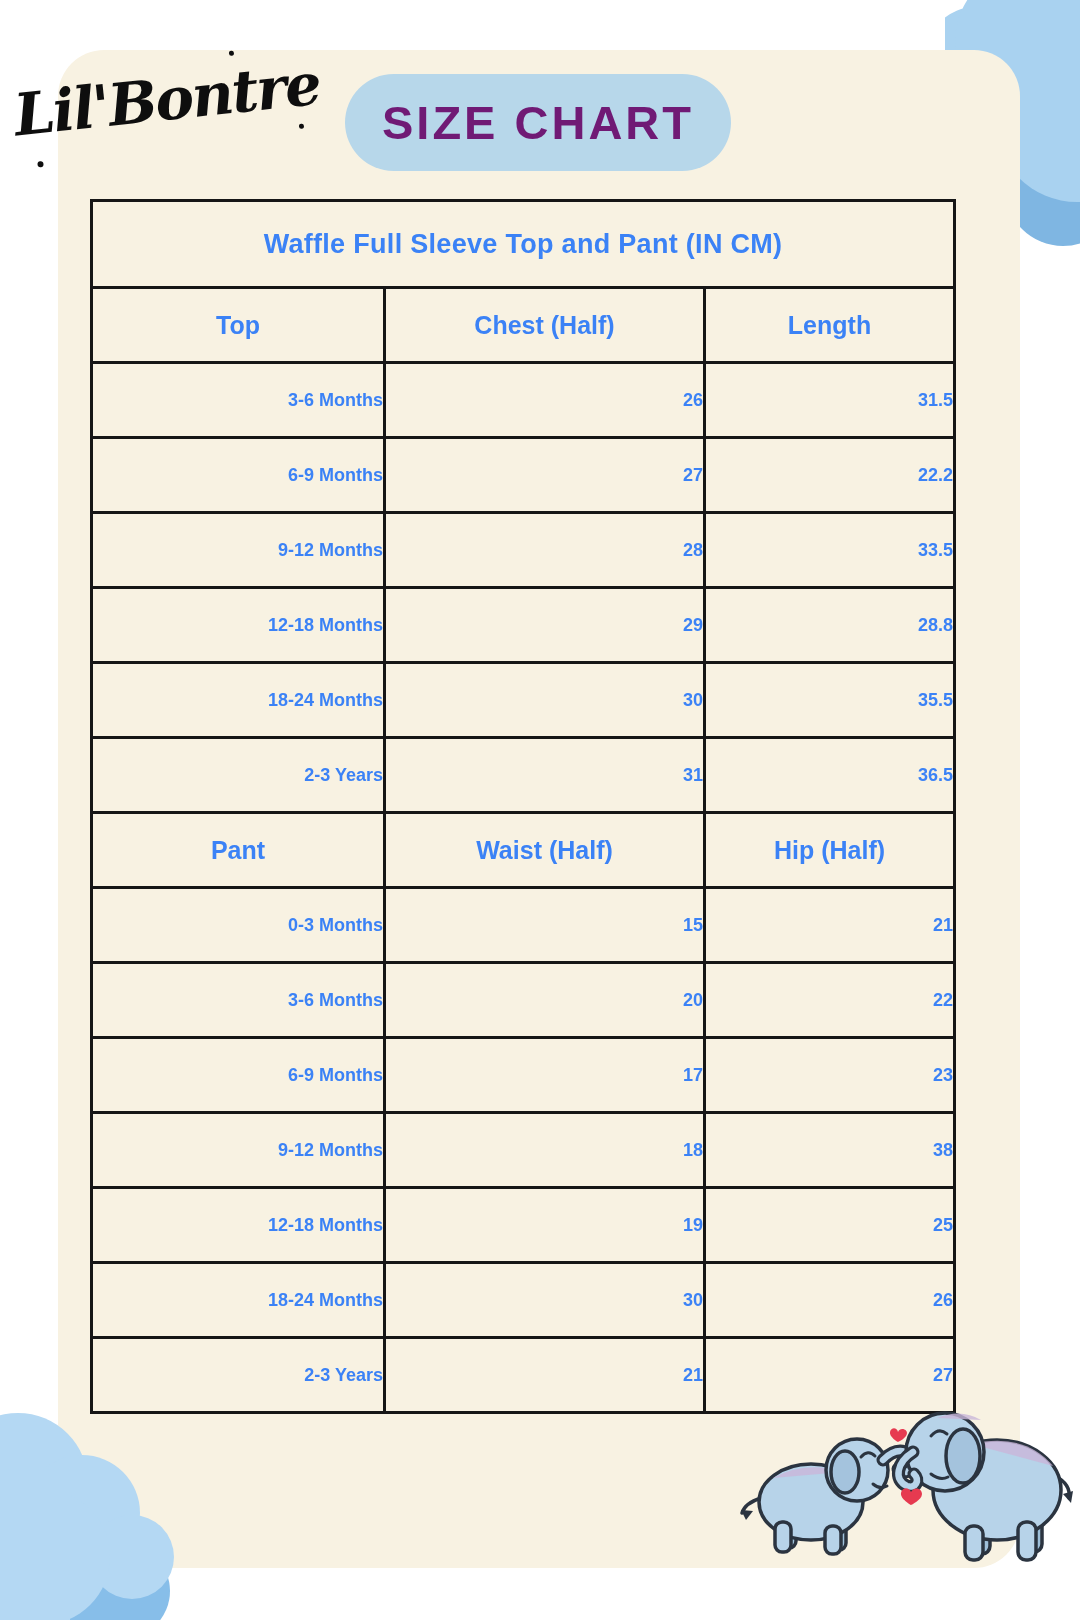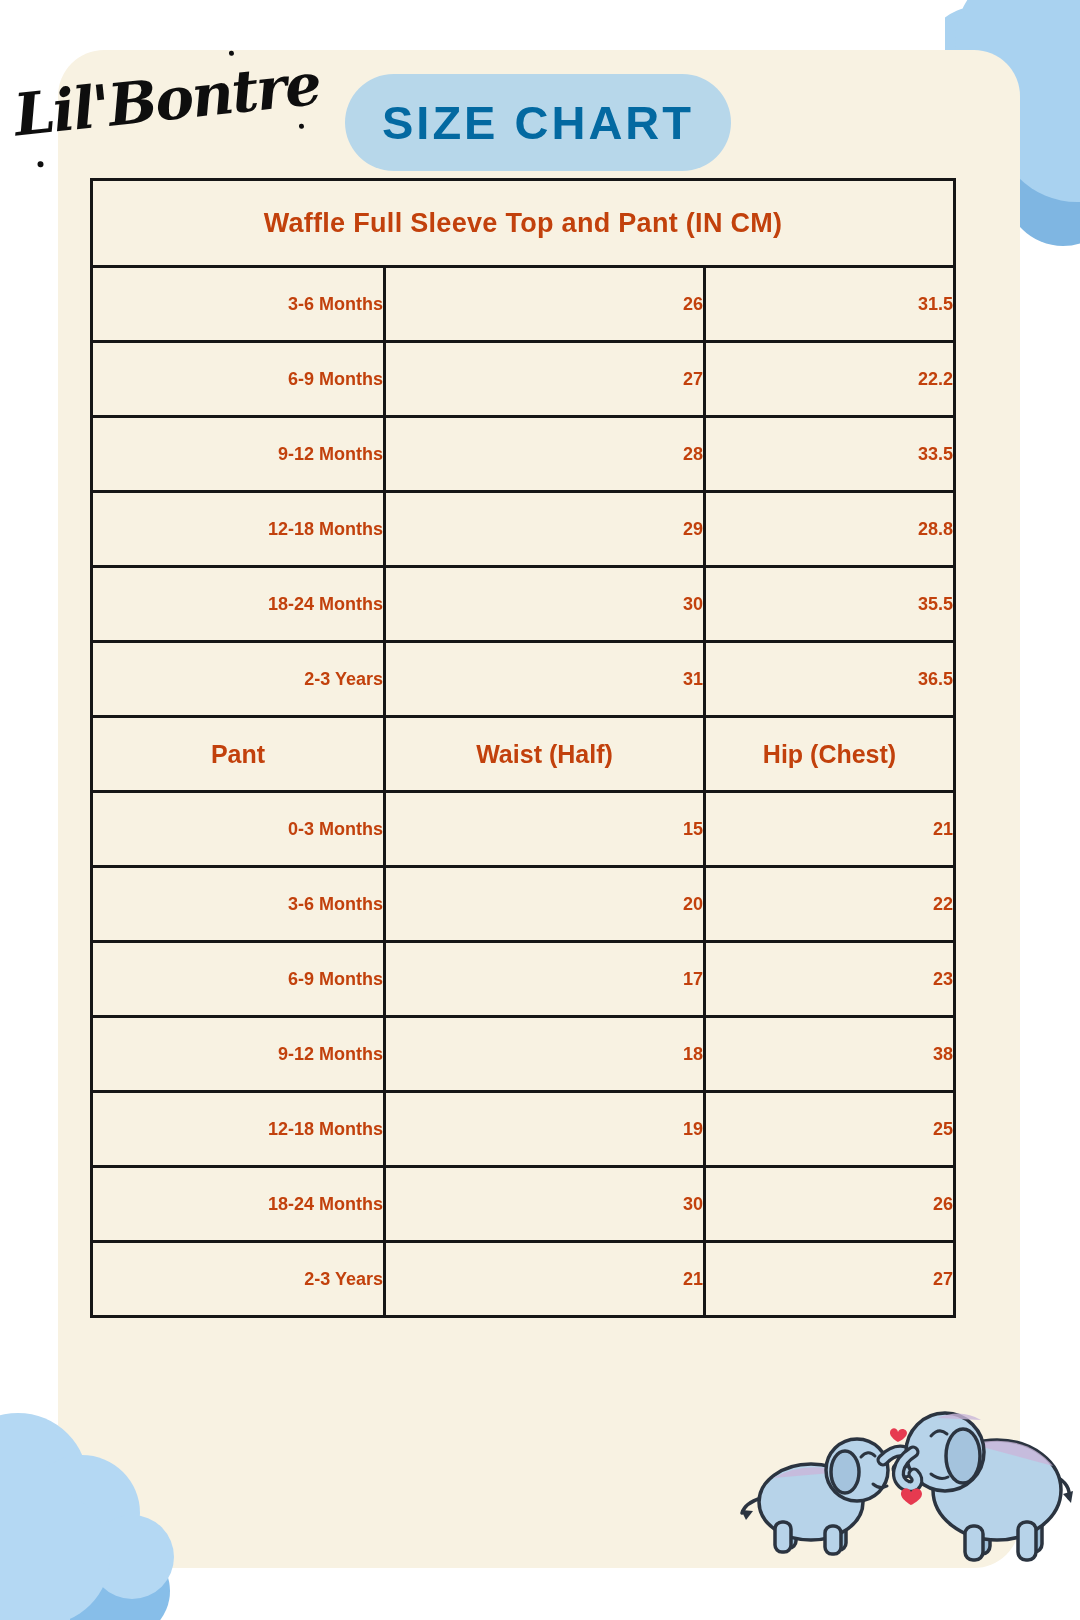--- a/index.html
+++ b/index.html
@@ -16,25 +16,25 @@
   .logo{
     position:absolute;left:14px;top:30px;width:300px;height:150px;z-index:3;
     font-family:"DejaVu Serif",serif;font-style:italic;font-weight:bold;
     font-size:58px;color:#0e0e0e;transform:rotate(-6deg);letter-spacing:-2px;
     line-height:140px;text-align:center;
   }
   .ink-dot{position:absolute;background:#0e0e0e;border-radius:50%;}
   .badge{
     position:absolute;left:345px;top:74px;width:386px;height:97px;z-index:2;
     background:#b7d7ea;border-radius:50px;display:flex;align-items:center;justify-content:center;
-    color:#0369a1;font-weight:bold;font-size:47px;letter-spacing:3px;
+    color:#701a75;font-weight:bold;font-size:47px;letter-spacing:3px;
   }
   table.size-chart{
-    position:absolute;left:90px;top:178px;width:863px;z-index:2;
-    border-collapse:collapse;table-layout:fixed;color:#c2410c;border-radius:24px;
+    position:absolute;left:90px;top:199px;width:863px;z-index:2;
+    border-collapse:collapse;table-layout:fixed;color:#3b82f6;border-radius:24px;
   }
   table.size-chart td{
     border:3px solid #161616;text-align:center;vertical-align:middle;
     font-weight:bold;padding:0;
   }
   col.c1{width:293px;} col.c2{width:320px;} col.c3{width:250px;}
   tr.row-title td{height:84px;font-size:27px;letter-spacing:.3px;}
   tr.row-head td{height:72px;font-size:25px;}
   tr.row-data td{height:72px;font-size:18px;text-align:right;}
   .elephants{position:absolute;left:735px;top:1380px;z-index:2;}
@@ -78,20 +78,25 @@
   <colgroup>
       <col class="c1">
       <col class="c2">
       <col class="c3">
     </colgroup>
   <tbody>
   <tr class="row-title">
     <td colspan="3">Waffle Full Sleeve Top and Pant (IN CM)</td>
   </tr>
 
+  <tr class="row-head">
+    <td>Top</td>
+    <td>Chest (Half)</td>
+    <td>Length</td>
+  </tr>
   <tr class="row-data">
     <td>3-6 Months</td>
     <td>26</td>
     <td>31.5</td>
   </tr>
   <tr class="row-data">
     <td>6-9 Months</td>
     <td>27</td>
     <td>22.2</td>
   </tr>
@@ -112,21 +117,21 @@
   </tr>
   <tr class="row-data">
     <td>2-3 Years</td>
     <td>31</td>
     <td>36.5</td>
   </tr>
 
   <tr class="row-head">
     <td>Pant</td>
     <td>Waist (Half)</td>
-    <td>Hip (Chest)</td>
+    <td>Hip (Half)</td>
   </tr>
   <tr class="row-data">
     <td>0-3 Months</td>
     <td>15</td>
     <td>21</td>
   </tr>
   <tr class="row-data">
     <td>3-6 Months</td>
     <td>20</td>
     <td>22</td>

